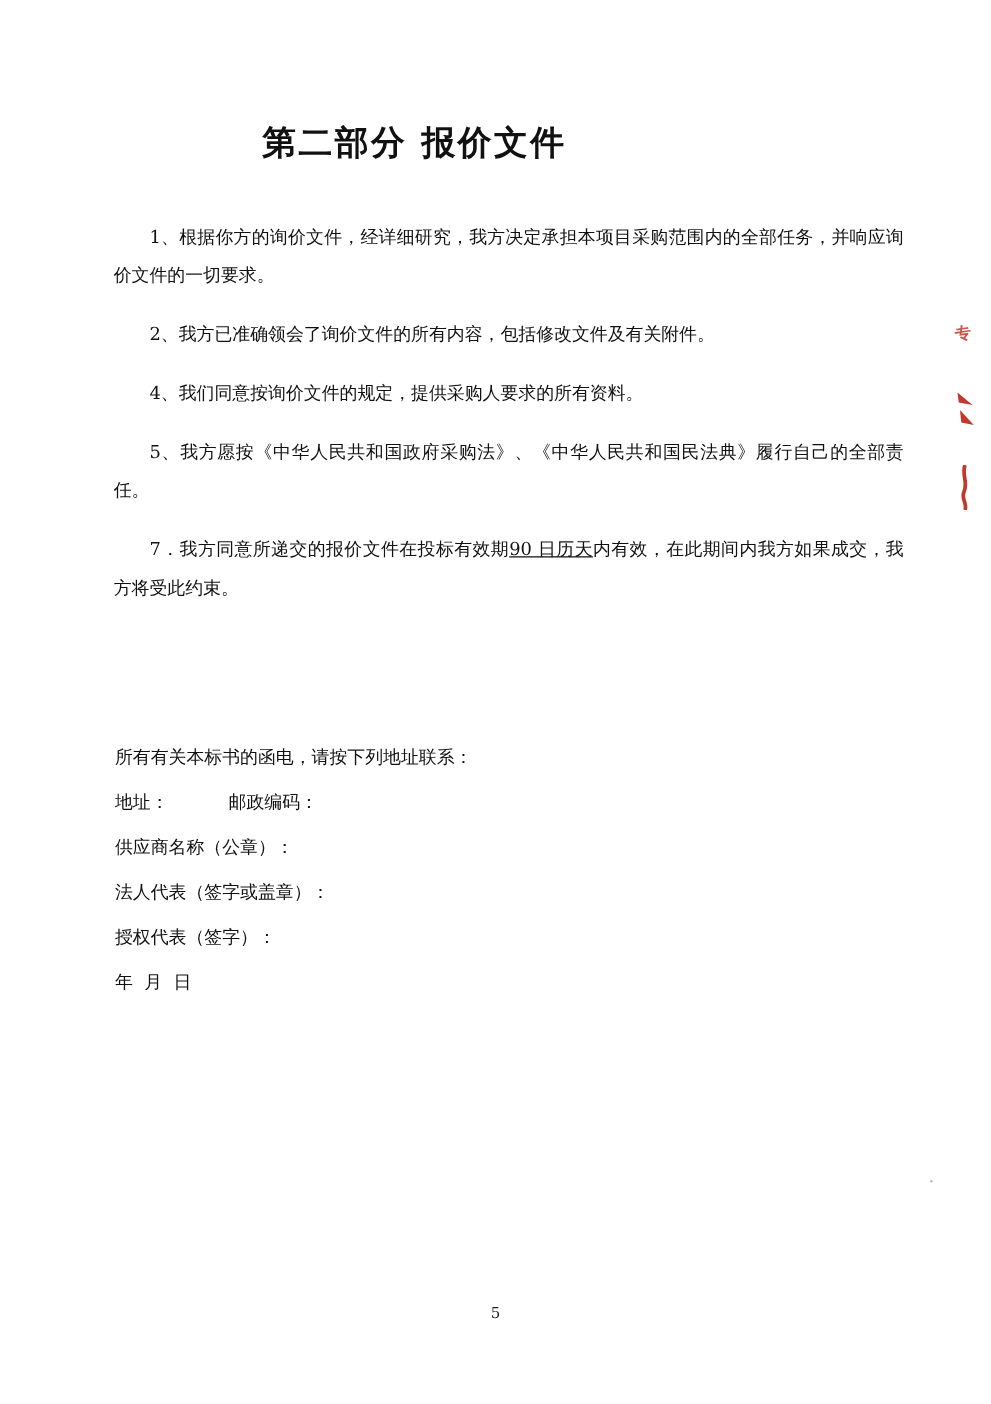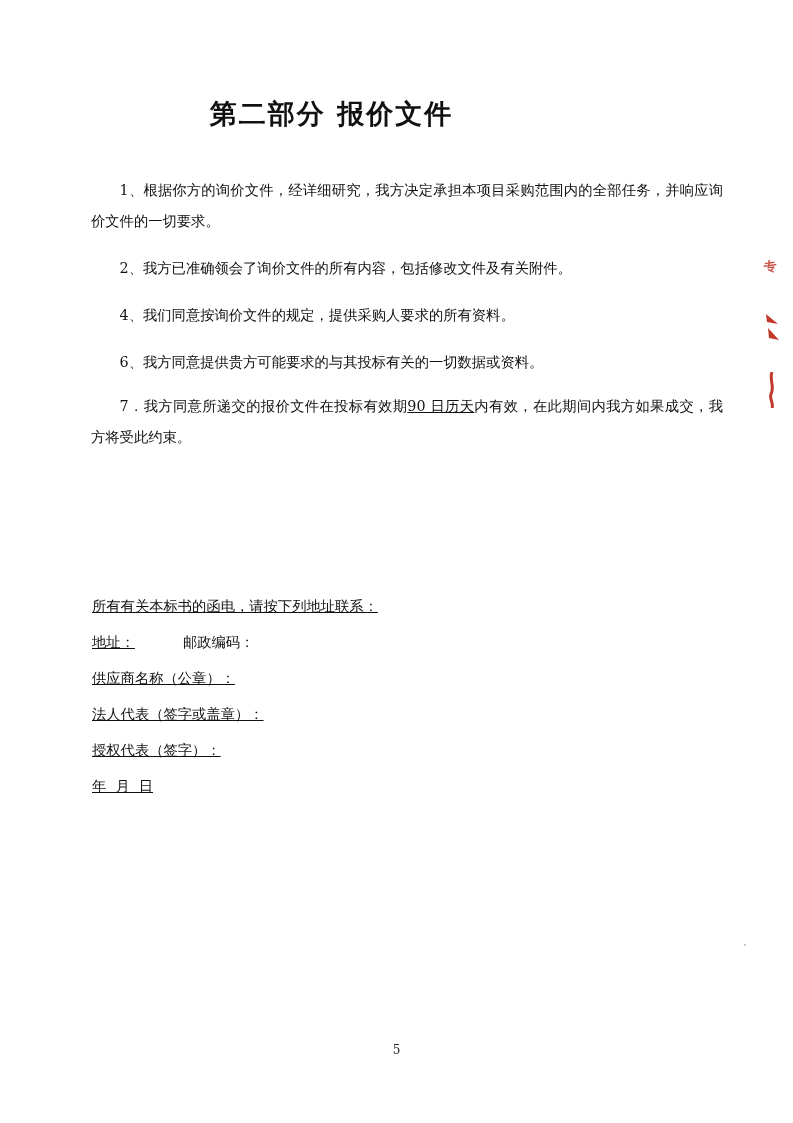--- a/index.html
+++ b/index.html
@@ -57,21 +57,20 @@
     top: 588px;
     left: 92px;
     width: 632px;
   }
   .contact-line {
     font-size: 14.3px;
     line-height: 36px;
     text-indent: 0;
     margin: 0;
     white-space: pre;
-    text-decoration: underline;
   }
   .contact-line .col2 {
     display: inline-block;
     margin-left: 48px;
   }
   .contact-line .col2b {
     display: inline-block;
     margin-left: 118px;
   }
   .page-number {
@@ -122,21 +121,21 @@
 <body>
 
 <div class="page">
 
   <div class="doc-title">第二部分  报价文件</div>
 
   <div class="body-block">
     <p class="para">1、根据你方的询价文件，经详细研究，我方决定承担本项目采购范围内的全部任务，并响应询价文件的一切要求。</p>
     <p class="para">2、我方已准确领会了询价文件的所有内容，包括修改文件及有关附件。</p>
     <p class="para">4、我们同意按询价文件的规定，提供采购人要求的所有资料。</p>
-    <p class="para tight">6、我方同意提供贵方可能要求的与其投标有关的一切数据或资料。</p>
+    <p class="para">5、我方愿按《中华人民共和国政府采购法》、《中华人民共和国民法典》履行自己的全部责任。</p>
     <p class="para"><span>7．我方同意所递交的报价文件在投标有效期</span><span class="u">90 日历天</span><span>内有效，在此期间内我方如果成交，我方将受此约束。</span></p>
   </div>
 
   <div class="contact-block">
     <p class="contact-line">所有有关本标书的函电，请按下列地址联系：</p>
     <p class="contact-line"><span>地址：</span><span class="col2">邮政编码：</span></p>
     <p class="contact-line">供应商名称（公章）：</p>
     <p class="contact-line">法人代表（签字或盖章）：</p>
     <p class="contact-line">授权代表（签字）：</p>
     <p class="contact-line">年  月  日</p>

